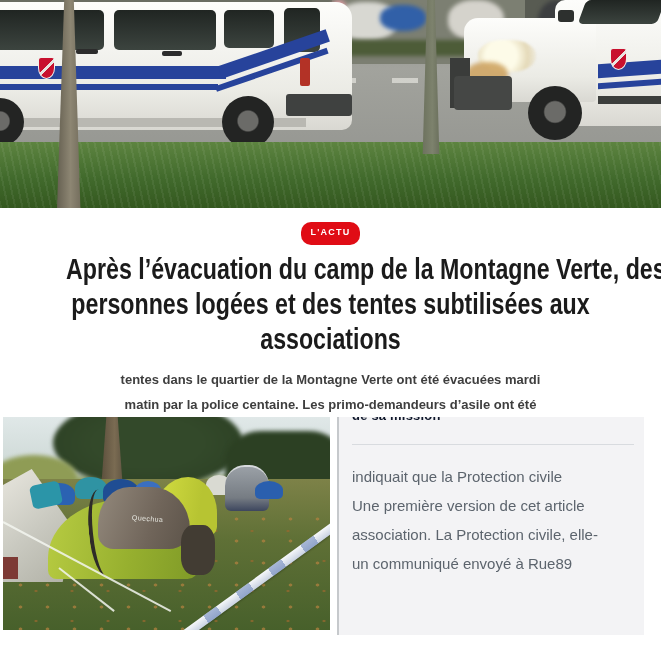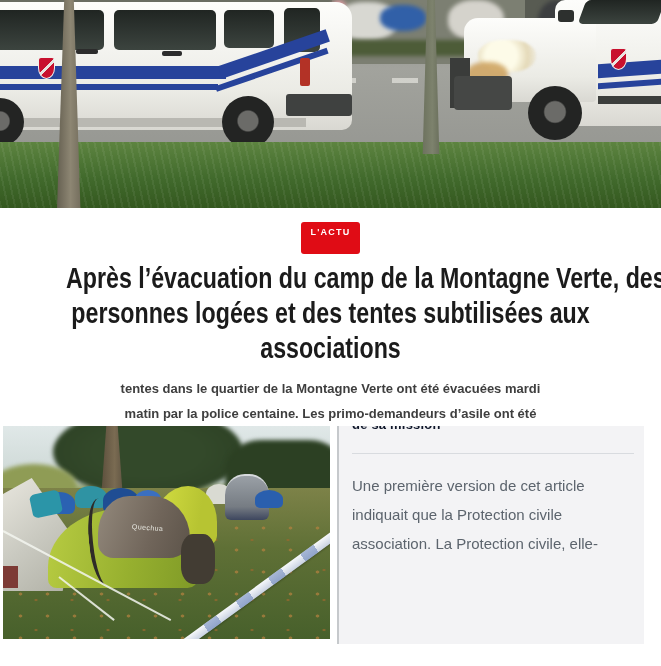--- a/index.html
+++ b/index.html
@@ -33,21 +33,21 @@
   .stripe { position:absolute; background:#27439b; }
   .crest { position:absolute; width:17px; height:22px; background:linear-gradient(135deg,#c8102e 0 45%,#e8e4e0 45% 55%,#c8102e 55%);
     border:1px solid #f2f0ec; border-radius:3px 3px 50% 50%; }
   .wheel { position:absolute; border-radius:50%;
     background:radial-gradient(circle at 50% 48%,#6b6b68 0 26%,#232423 30% 100%); }
   .handle { position:absolute; background:#2c2c2c; border-radius:2px; }
   .trunk { position:absolute; top:0; }
   
   .badge-row { margin-top:13px; text-align:center; }
   .cat-badge { display:inline-block; background:#e00c15; color:#fff; font-size:9px; font-weight:bold;
-    letter-spacing:1.2px; padding:5px 10px 17px; border-radius:3px; }
+    letter-spacing:1.2px; padding:5px 10px 8px; border-radius:10px; }
   .headline { margin-top:7px; text-align:center; color:#1b1b1b; font-weight:bold;
     font-size:29px; line-height:35px; transform:scaleX(.8); transform-origin:50% 0; letter-spacing:0; }
   .headline div { white-space:nowrap; }
   .standfirst { margin-top:10px; text-align:center; color:#3e3e3e; font-weight:bold;
     font-size:13px; line-height:25px; }
   .standfirst div { white-space:nowrap; }
   
   .bottom-section { position:relative; width:661px; height:218px; margin-top:0; }
   .photo-tents { position:absolute; left:3px; top:0; width:327px; height:213px; overflow:hidden;
     background:linear-gradient(#e0e8e8,#ccd7d4 26%,#8a9a55 30%); }
@@ -185,18 +185,19 @@
     <div class="rope" style="left:56px;top:150px;width:70px;transform:rotate(38deg);"></div>
     <div class="tape" style="left:148px;top:152px;width:236px;transform:rotate(-36deg);"></div>
   </div>
 
   <aside class="correction-panel">
     <div class="clip-head">
       <span>de sa mission</span>
     </div>
     <div class="panel-divider"></div>
     <div class="panel-para">
+      <div>indiquait que la Protection civile</div>
       <div>Une première version de cet article</div>
-      <div>indiquait que la Protection civile</div>
       <div>association. La Protection civile, elle-</div>
+      <div>un communiqué envoyé à Rue89</div>
     </div>
   </aside>
 </div>
 
 </body></html>

